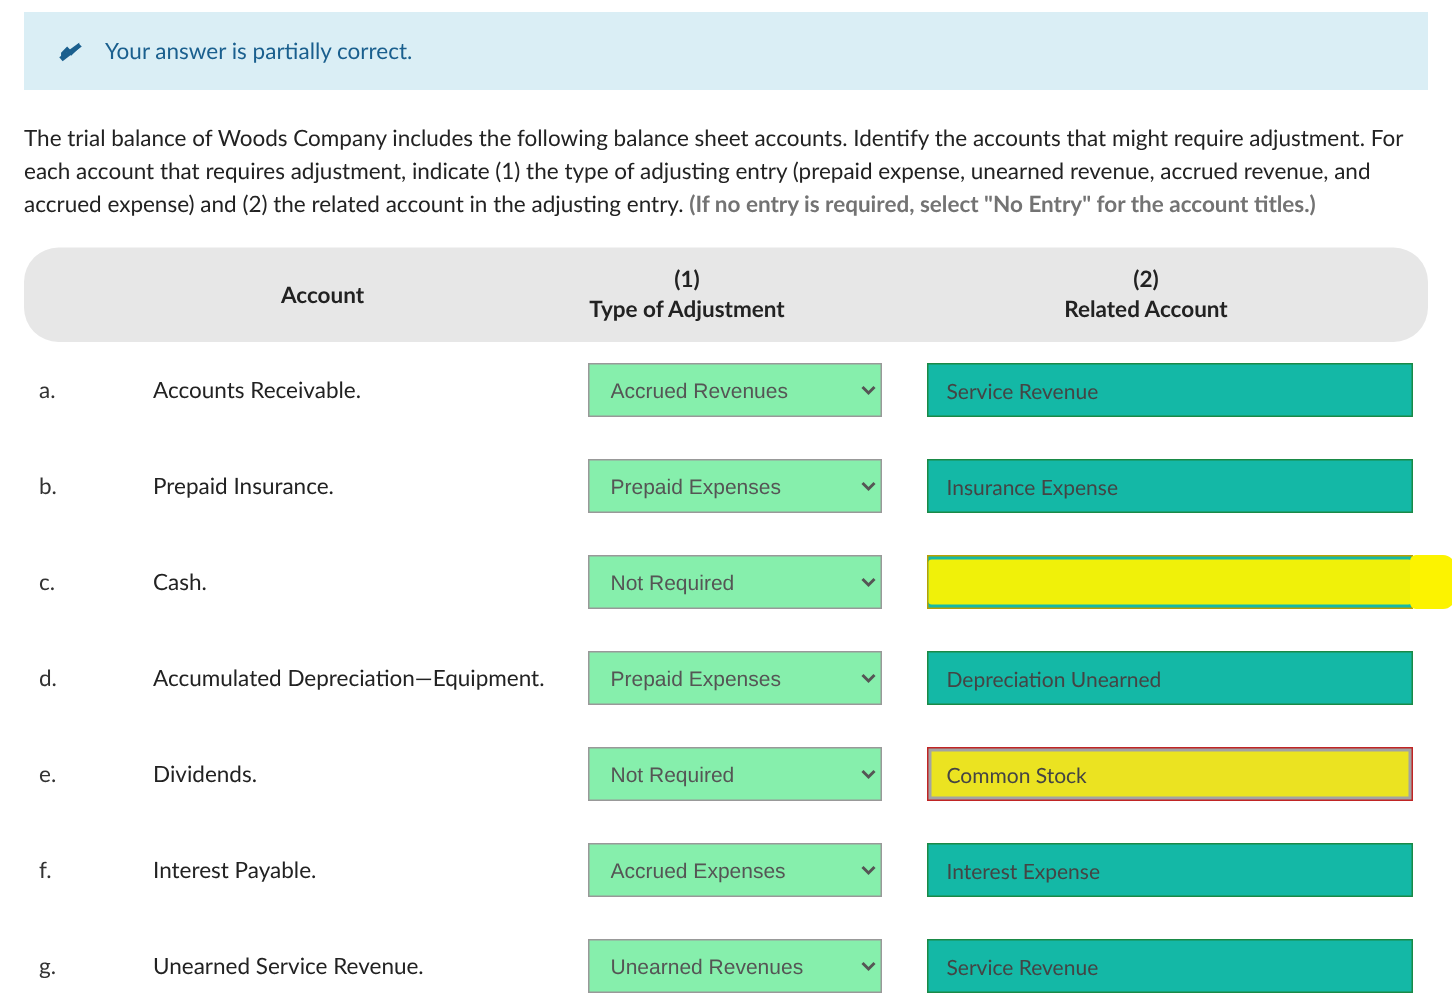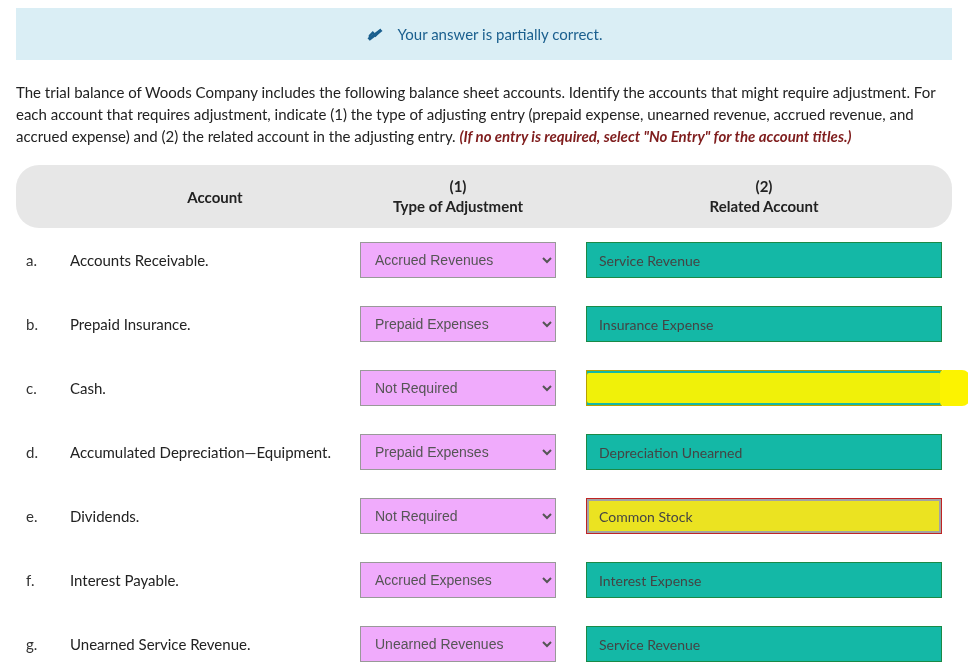--- a/index.html
+++ b/index.html
@@ -12,29 +12,28 @@
     font-size: 15px;
   }
   .banner {
     background: #daeef5;
     color: #1a5f8e;
     padding: 17px 22px;
     display: flex;
     align-items: center;
     gap: 14px;
     margin: 0 8px 22px 8px;
-    justify-content: center;
   }
   .banner .icon { width:18px; height:18px; display:inline-flex; }
   .question {
     margin: 0 8px 18px 8px;
     line-height: 1.45;
     color: #222;
   }
-  .question .emph { color: #7f1d1d; font-style: italic; font-weight: 700; }
+  .question .emph { color: #737373; font-weight: 700; }
   .table {
     margin: 0 8px;
   }
   .thead {
     background: #e7e7e7;
     display: flex;
     align-items: center;
     padding: 12px 10px;
     font-weight: 700;
     color: #222;
@@ -46,26 +45,26 @@
   .col-gap { width: 30px; flex: 0 0 30px; }
   .col-related { flex: 1; text-align: center; }
   .th-stack { display:flex; flex-direction:column; align-items:center; line-height:1.3; }
   .trow {
     display: flex;
     align-items: center;
     padding: 14px 10px;
     min-height: 56px;
   }
   .trow .col-letter { color: #333; }
-  .trow .col-account { text-align: left; color: #222; padding-right: 10px; line-height:1.4; }
+  .trow .col-account { text-align: left; color: #222; padding-right: 10px; line-height:1.4;margin-left:32px; }
   select.type-select {
     width: 100%;
     height: 36px;
     border: 1px solid #999;
-    background: #f0abfc;
+    background: #86efac;
     color: #555;
     padding: 0 10px;
     font-size: 14px;
     appearance: auto;
   }
   .related-box {
     width: 100%;
     height: 36px;
     border: 1px solid #1a8a46;
     background: #14b8a6;

